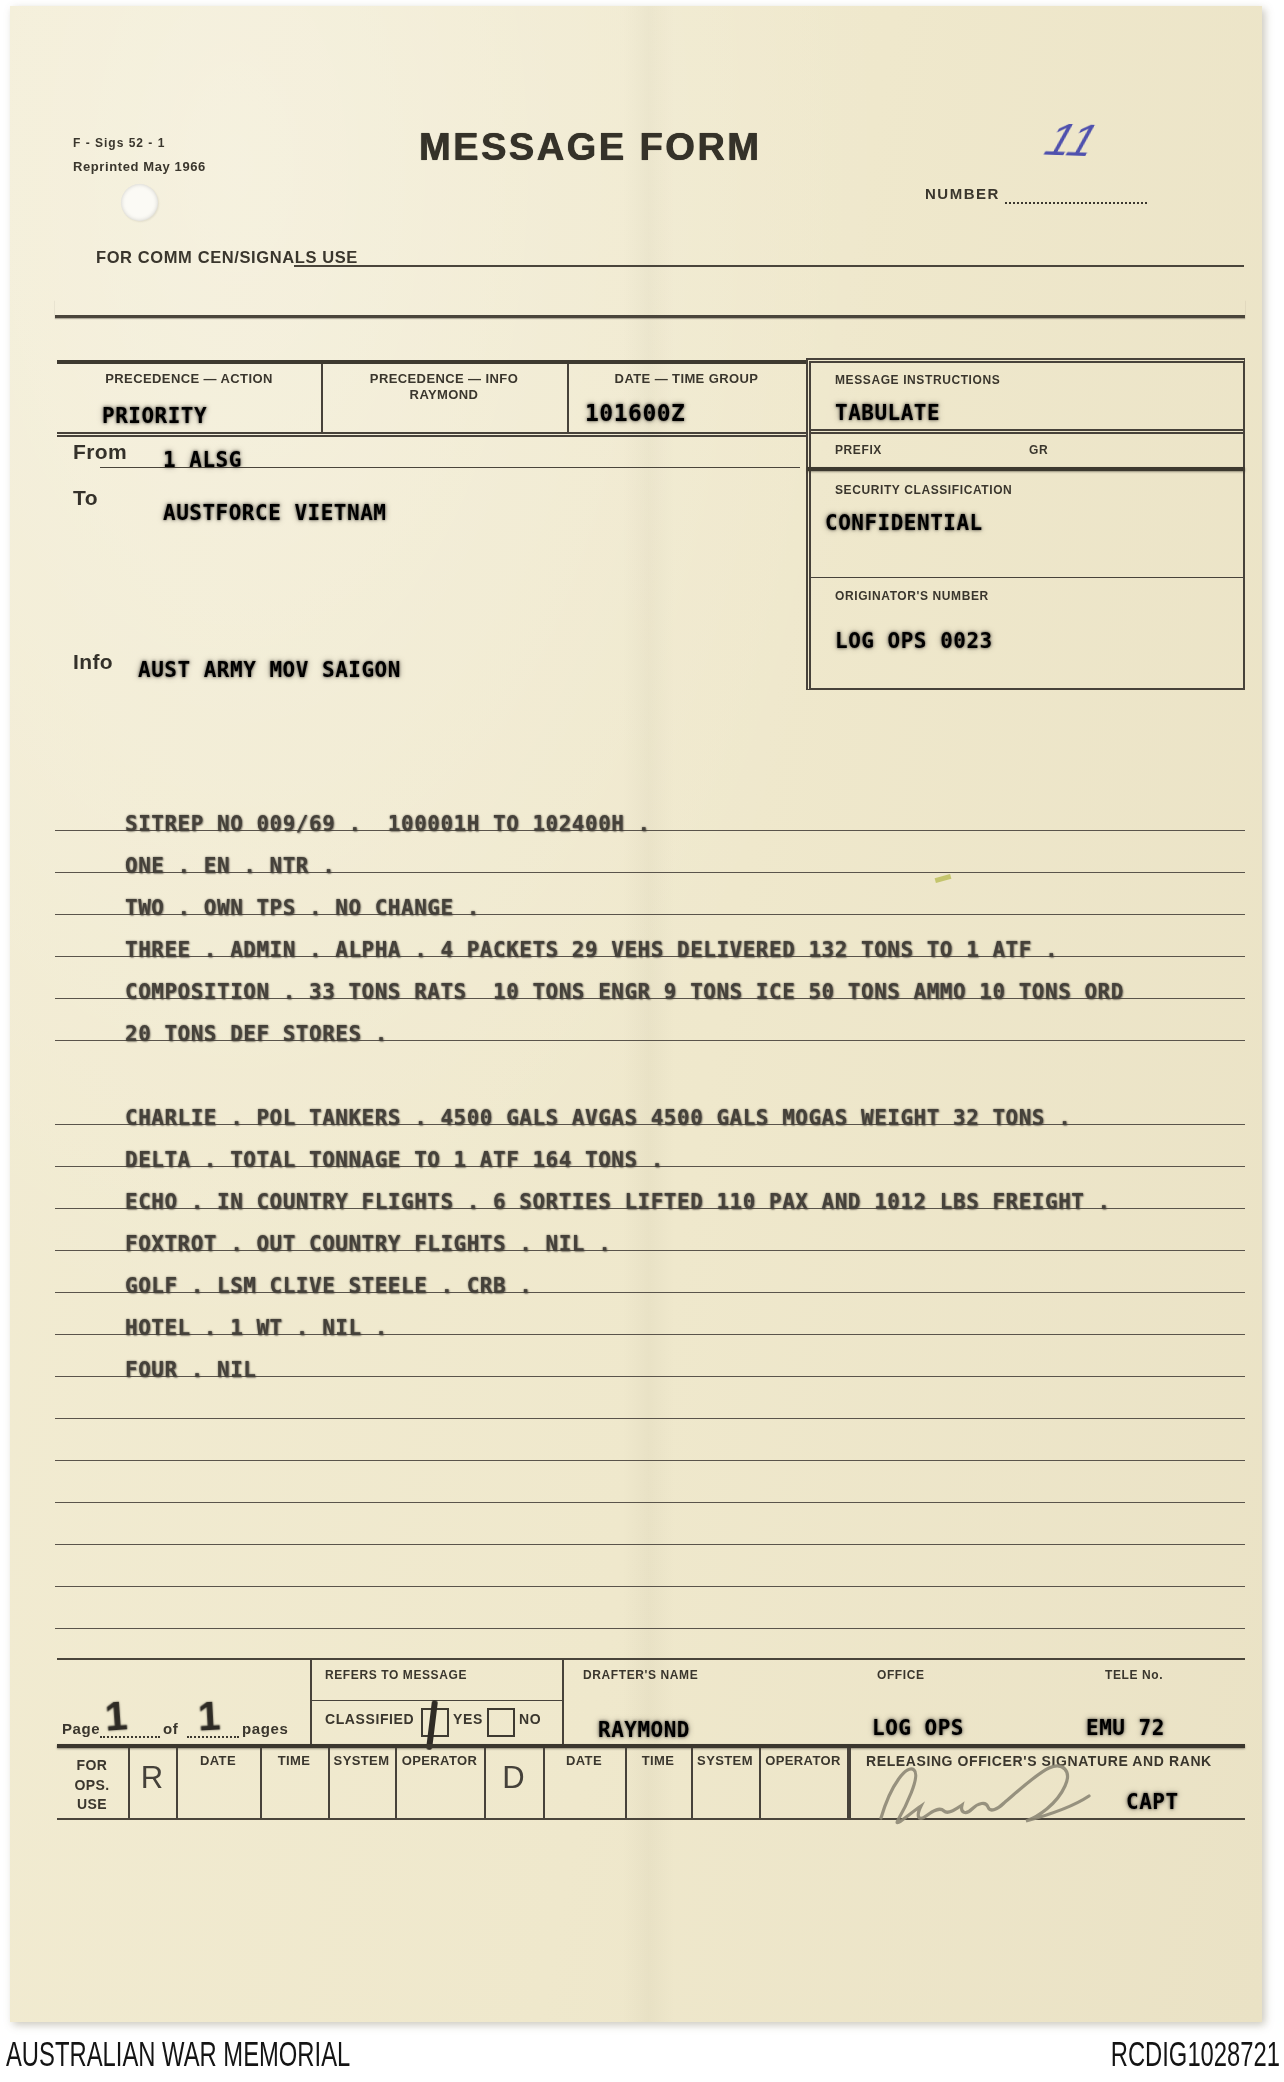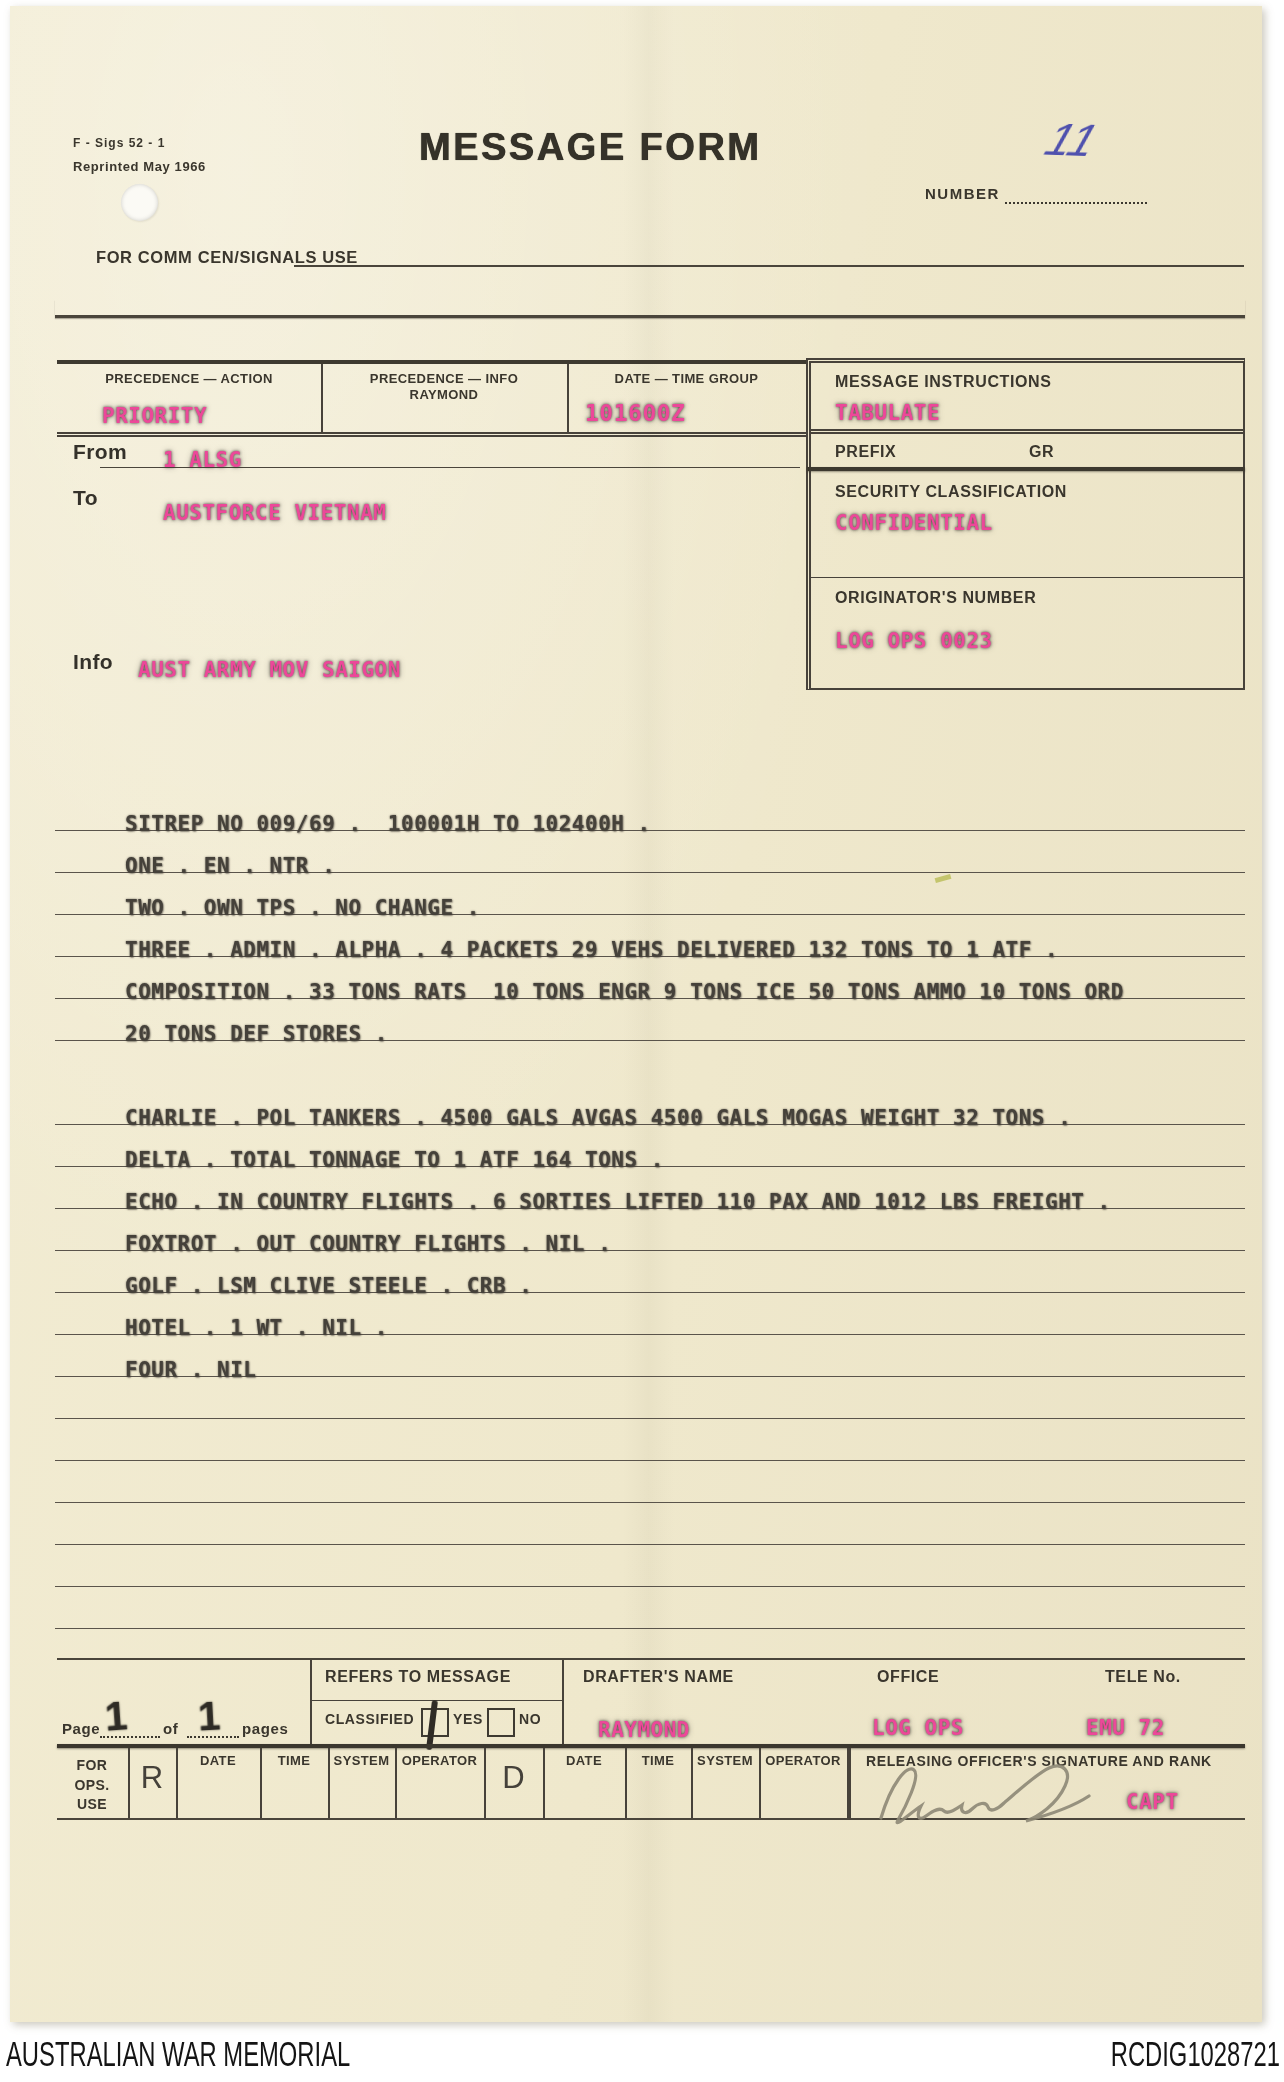--- a/index.html
+++ b/index.html
@@ -10,29 +10,29 @@
     font-family:"Liberation Sans", sans-serif;
   }
   .paper{
     position:absolute; left:10px; top:6px; width:1252px; height:2016px;
     background:
       radial-gradient(ellipse at 18% 8%, rgba(255,255,255,0.30), transparent 45%),
       linear-gradient(90deg, transparent 49%, rgba(150,140,110,0.07) 51%, transparent 53%),
       linear-gradient(100deg, #f2ecd3 0%, #efe8cc 55%, #eae2c5 100%);
     box-shadow:3px 3px 8px rgba(110,100,70,0.35);
   }
-  .lbl{position:absolute; color:#3a362d; font-weight:bold; font-size:16px; letter-spacing:0.6px; white-space:nowrap;}
+  .lbl{position:absolute; color:#3a362d; font-weight:bold; font-size:12px; letter-spacing:0.6px; white-space:nowrap;}
   .big-lbl{position:absolute; color:#34312a; font-weight:bold; font-size:21px; letter-spacing:0.4px; white-space:nowrap;}
   .typed{
     position:absolute; font-family:"DejaVu Sans Mono", monospace; font-weight:bold;
     font-size:21px; color:#45413a; letter-spacing:0.5px; white-space:pre;
     text-shadow:0 0 2px rgba(70,65,57,0.75), 1px 1px 1.5px rgba(70,65,57,0.45);
   }
   .heavy{
-    color:#ec4899;
+    color:#000000;
     text-shadow:0 0 3px rgba(60,56,50,0.95), 0 0 6px rgba(60,56,50,0.40);
     filter:blur(0.4px);
   }
   .rule{position:absolute; border-bottom:2px solid #4a453b;}
   .vline{position:absolute; width:2px; background:#47423a;}
   .brow{position:absolute; left:55px; width:1190px; height:42px; border-bottom:1.6px solid #5a544b;}
   .brow .bodytext{left:70px; bottom:-6px;}
   .ink{color:#4f51ae;}
   .penmark{
     position:absolute; color:#2e2b25; font-weight:bold; font-size:40px;
@@ -90,21 +90,21 @@
 
   <div style="position:absolute; left:806px; top:358px; width:432px; height:325px;
               border:2px solid #47423a; border-left:5px double #47423a; border-top:5px double #47423a;">
     <div class="lbl" style="left:24px; top:10px;">MESSAGE INSTRUCTIONS</div>
     <div class="typed heavy" style="left:24px; top:38px;">TABULATE</div>
     <div style="position:absolute; left:0; right:0; top:66px; border-bottom:5px double #47423a;"></div>
     <div class="lbl" style="left:24px; top:80px;">PREFIX</div>
     <div class="lbl" style="left:218px; top:80px;">GR</div>
     <div style="position:absolute; left:-4px; right:-2px; top:104px; border-bottom:4px solid #3d392f; box-shadow:0 1px 2px rgba(61,57,47,0.5);"></div>
     <div class="lbl" style="left:24px; top:120px;">SECURITY CLASSIFICATION</div>
-    <div class="typed heavy" style="left:24px; top:148px;">CONFIDENTIAL</div>
+    <div class="typed heavy" style="left:14px; top:148px;">CONFIDENTIAL</div>
     <div style="position:absolute; left:0; right:0; top:214px; border-bottom:1.6px solid #47423a;"></div>
     <div class="lbl" style="left:24px; top:226px;">ORIGINATOR'S NUMBER</div>
     <div class="typed heavy" style="left:24px; top:266px;">LOG OPS 0023</div>
   </div>
 
   <div class="brow" style="top:788px">
       <span class="typed bodytext">SITREP NO 009/69 .  100001H TO 102400H .</span>
     </div>
   <div class="brow" style="top:830px">
       <span class="typed bodytext">ONE . EN . NTR .</span>

